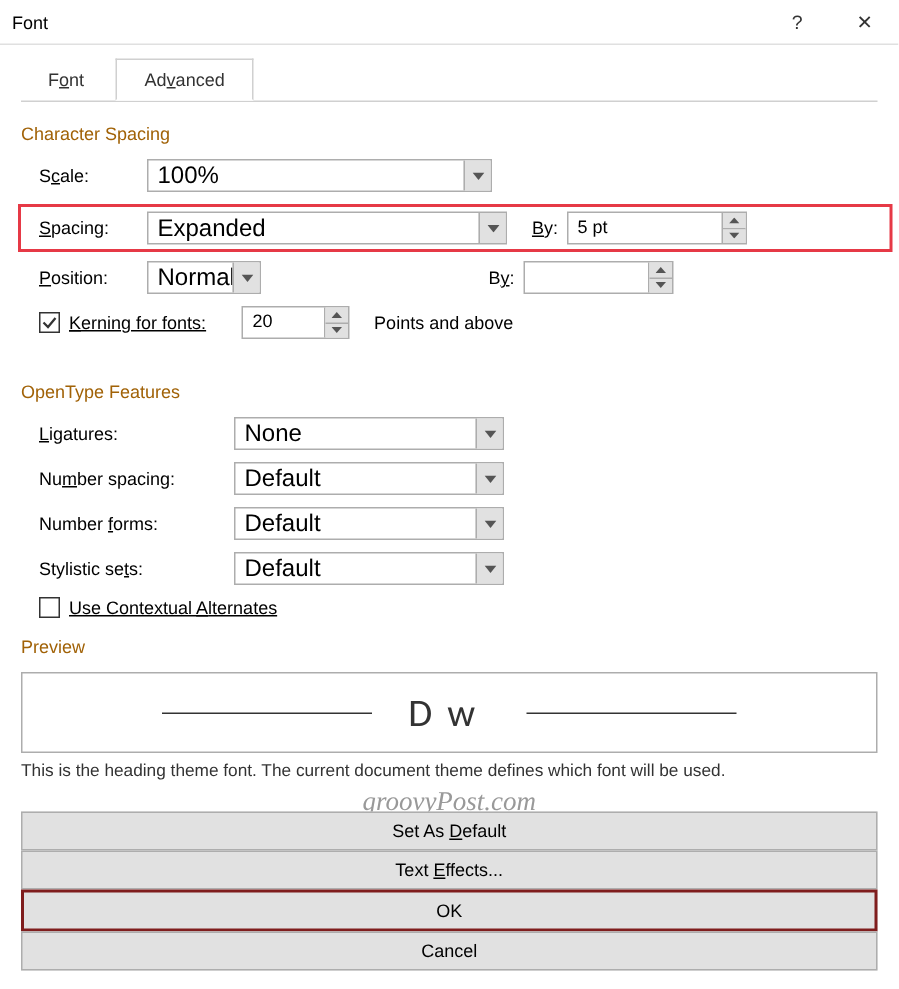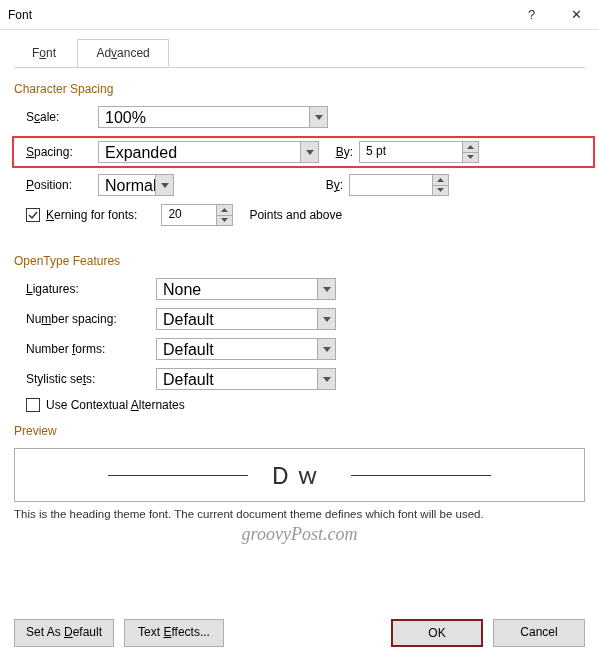--- a/index.html
+++ b/index.html
@@ -111,20 +111,21 @@
       display: flex;
       align-items: center;
       justify-content: center;
     }
     .spinner .arrows div:first-child { border-bottom: 1px solid #adadad; }
     .spinner .arrows svg { width: 7px; height: 4px; }
     .checkbox {
       display: inline-flex;
       align-items: center;
       gap: 6px;
+      text-decoration: underline;
     }
     .checkbox .box {
       width: 14px; height: 14px;
       border: 1px solid #333;
       display: flex;
       align-items: center;
       justify-content: center;
     }
     .highlight-row {
       border: 2px solid #e63946;
@@ -169,21 +170,21 @@
       font-size: 18px;
       color: #999;
       margin-top: 4px;
     }
     .footer {
       position: absolute;
       bottom: 12px;
       left: 14px;
       right: 14px;
       display: flex;
-      gap: 10px;
+      flex-direction: column;
     }
     .btn {
       border: 1px solid #adadad;
       background: #e1e1e1;
       padding: 5px 0;
       font-size: 12px;
       text-align: center;
       min-width: 100px;
     }
     .btn.primary { border: 2px solid #7f1d1d; background:#e1e1e1;}
@@ -218,21 +219,21 @@
       <div class="dd-btn">
           <svg viewBox="0 0 8 5">
             <path d="M0 0 L4 5 L8 0" fill="#555"></path>
           </svg>
         </div>
     </div>
   </div>
 
   <div class="form-row highlight-row">
     <div class="label-col"><span class="underline">S</span>pacing:</div>
-    <div class="dropdown" style="width:221px">
+    <div class="dropdown" style="width:240px">
       <div class="val">Expanded</div>
       <div class="dd-btn">
           <svg viewBox="0 0 8 5">
             <path d="M0 0 L4 5 L8 0" fill="#555"></path>
           </svg>
         </div>
     </div>
     <div style="width:28px;text-align:right"><span class="underline">B</span>y:</div>
     <div class="spinner" style="width:120px">
       <div class="val">5 pt</div>

